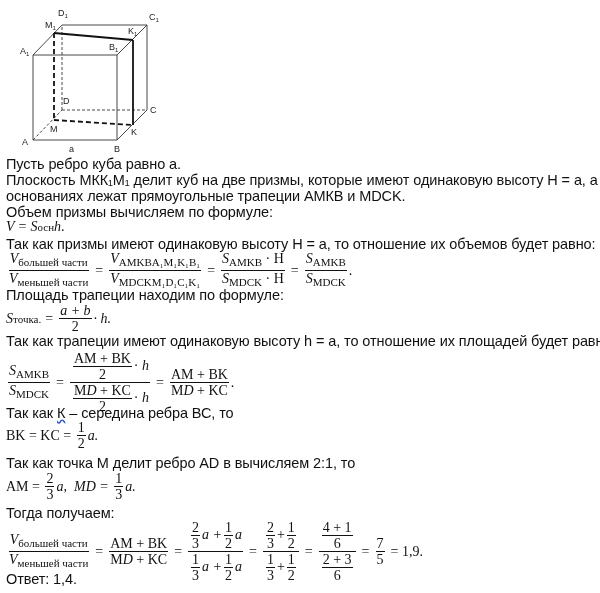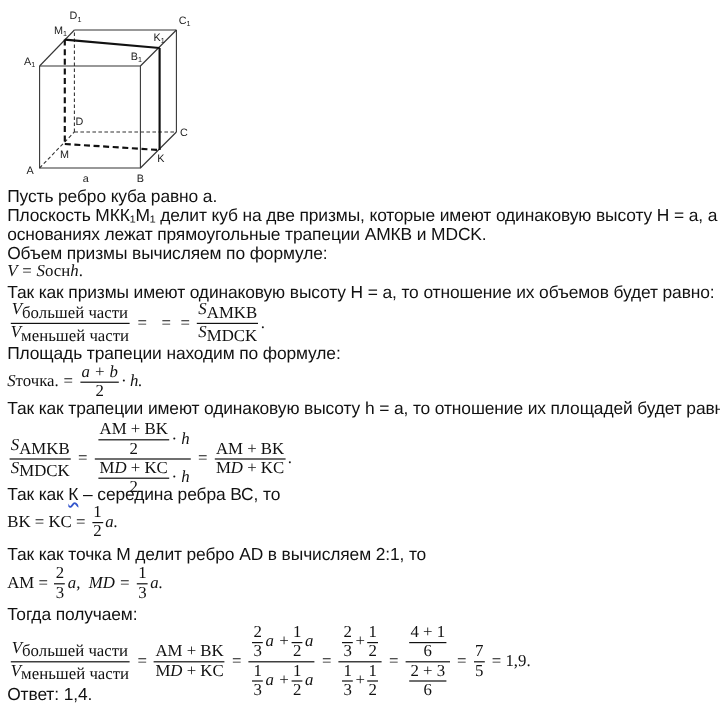--- a/index.html
+++ b/index.html
@@ -2,21 +2,21 @@
 <html><head>
 <meta charset="utf-8">
 <style>
   html,body{margin:0;padding:0;background:#fff;}
   body{width:600px;height:593px;position:relative;overflow:hidden;color:#111;font-family:"Liberation Sans",sans-serif;}
   .fig{position:absolute;left:0;top:0;width:200px;height:155px;}
   .fig text{font-family:"Liberation Sans",sans-serif;font-size:9px;fill:#222;}
   .line{position:absolute;left:6px;font-size:14.5px;line-height:16px;white-space:nowrap;letter-spacing:-0.1px;}
   .m{font-family:"Liberation Serif",serif;font-size:14px;position:absolute;left:6px;white-space:nowrap;display:flex;align-items:center;}
   .it{font-style:italic;}
-  .sub{font-size:14px;vertical-align:-3px;}
+  .sub{font-size:11px;vertical-align:-3px;}
   .frac{display:inline-flex;flex-direction:column;align-items:center;vertical-align:middle;margin:0 2px;}
   .frac>span{display:block;padding:0 1px;line-height:15px;}
   .frac>span.num{border-bottom:1px solid #111;}
   .op{margin:0 4px;}
   .ul{text-decoration:underline wavy #3355cc;}
 </style>
 </head>
 <body>
 
 <svg class="fig" viewBox="0 0 200 155">
@@ -71,22 +71,28 @@
 
 <div class="line" style="top:236px">Так как призмы имеют одинаковую высоту Н = а, то отношение их объемов будет равно:</div>
 
 <div class="m" style="top:251px">
   <span class="frac">
       <span class="num"><i>V</i><span class="sub">большей части</span></span>
       <span><i>V</i><span class="sub">меньшей части</span></span>
     </span>
   <span class="op">=</span>
   <span class="frac">
-    </span>
-  <span class="op">=</span>
+      <span class="num"><i>V</i><span class="sub">AMKBA₁M₁K₁B₁</span></span>
+      <span><i>V</i><span class="sub">MDCKM₁D₁C₁K₁</span></span>
+    </span>
+  <span class="op">=</span>
+  <span class="frac">
+      <span class="num"><i>S</i><span class="sub">AMKB</span> <span>· H</span></span>
+      <span><i>S</i><span class="sub">MDCK</span> <span>· H</span></span>
+    </span>
   <span class="op">=</span>
   <span class="frac">
       <span class="num"><i>S</i><span class="sub">AMKB</span></span>
       <span><i>S</i><span class="sub">MDCK</span></span>
     </span>
     <span>.</span>
 </div>
 
 <div class="line" style="top:287px">Площадь трапеции находим по формуле:</div>
 

